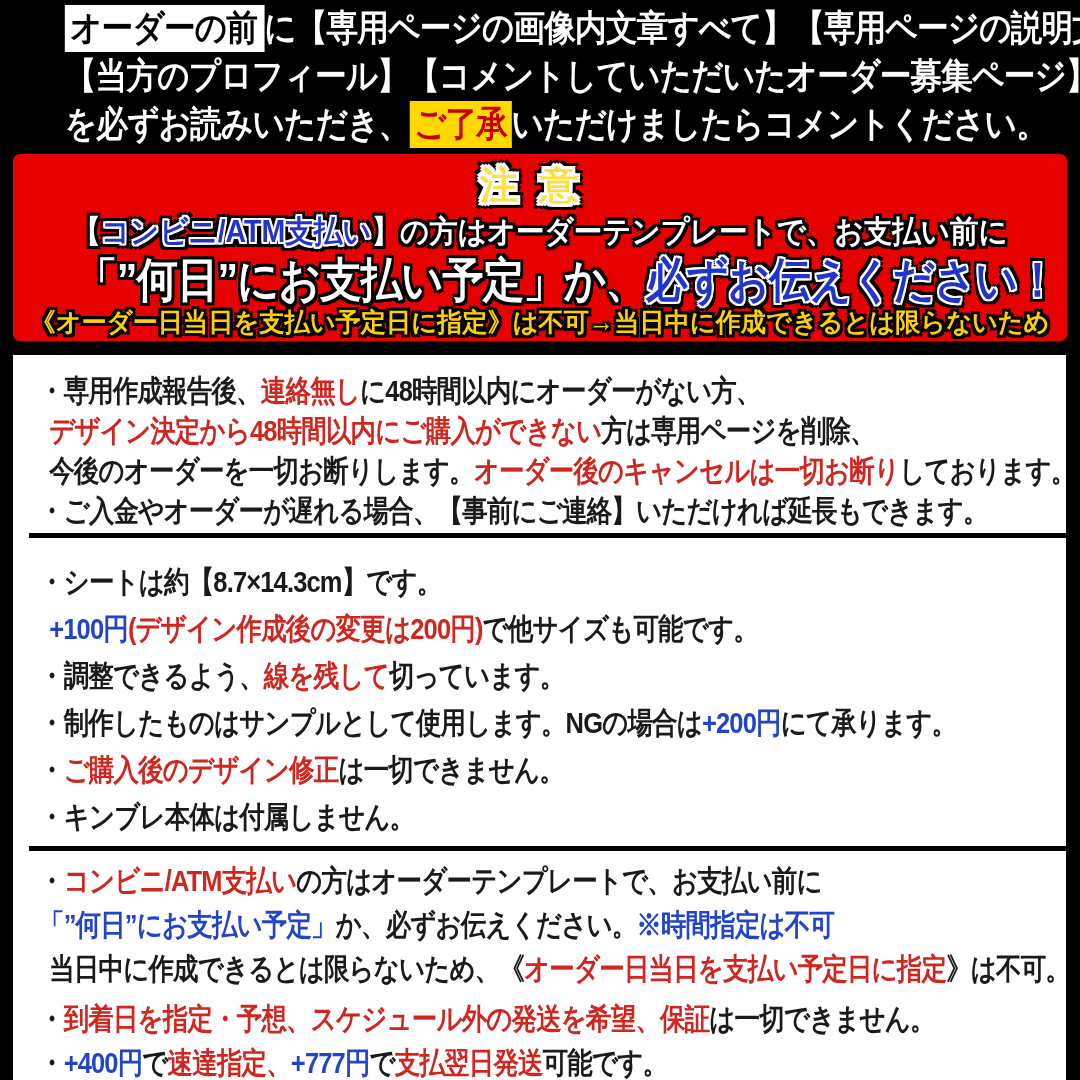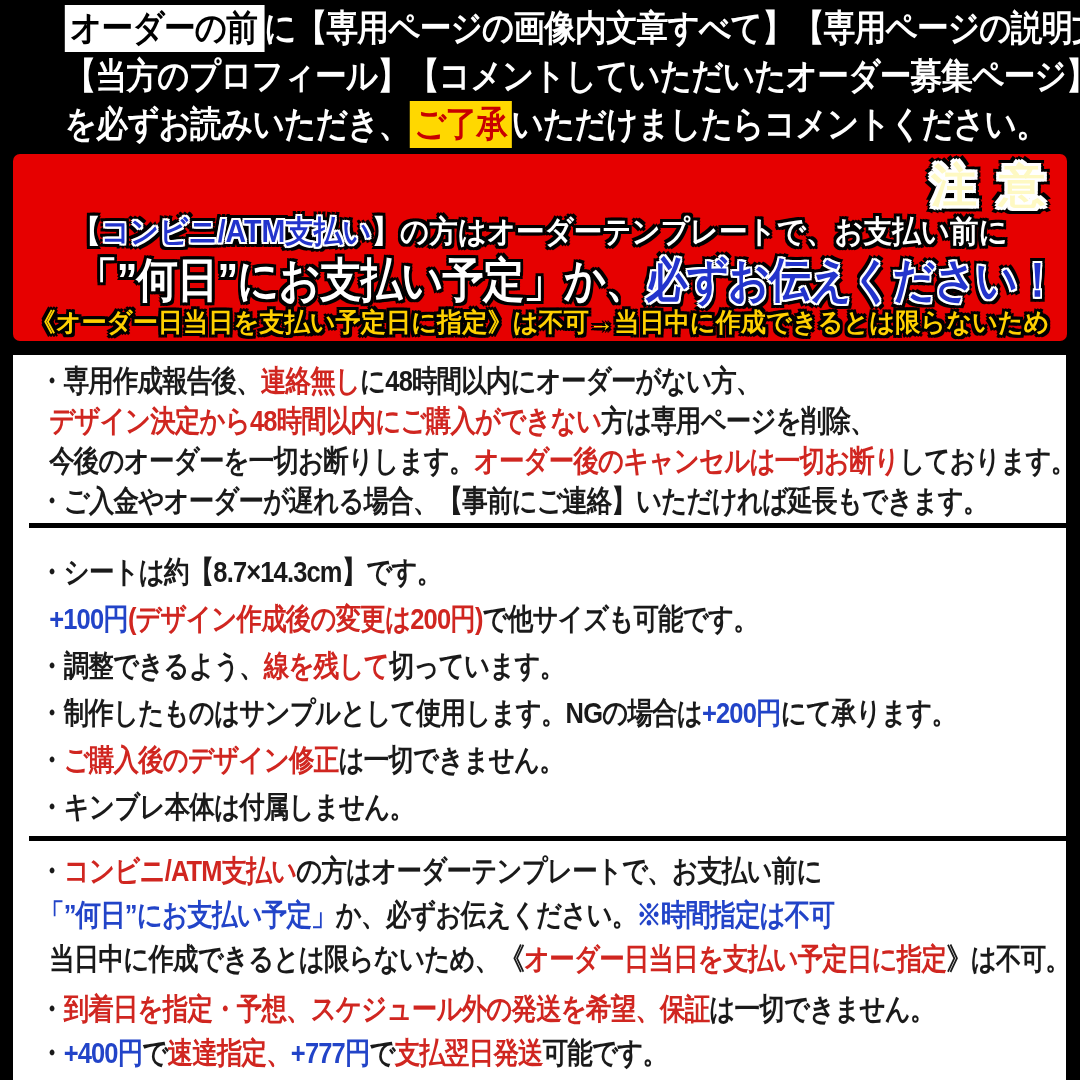--- a/index.html
+++ b/index.html
@@ -19,29 +19,28 @@
   .seg-white{color:#fff;}
   .seg-invert{background:#fff;color:#000;padding:2px 8px 4px 6px;}
   .seg-consent{background:#ffd800;color:#c80000;padding:2px 5px 4px;}
 
   
   .warning{
     height:184px;margin:2px 13px 0;background:#e60000;border-radius:7px;
     text-align:center;padding-top:3px;overflow:hidden;
   }
   .badge{
-    font-size:46px;line-height:56px;letter-spacing:22px;color:#fef9c3;
+    font-size:38px;line-height:56px;letter-spacing:22px;color:#fde047;
     text-shadow:
       -3px -3px 0 #fff,0 -3px 0 #fff,3px -3px 0 #fff,-3px 0 0 #fff,3px 0 0 #fff,
       -3px 3px 0 #fff,0 3px 0 #fff,3px 3px 0 #fff,
       -6px -6px 0 #000,0 -6px 0 #000,6px -6px 0 #000,-6px 0 0 #000,6px 0 0 #000,
       -6px 6px 0 #000,0 6px 0 #000,6px 6px 0 #000,
       -5px 2px 0 #000,5px 2px 0 #000,-5px -2px 0 #000,5px -2px 0 #000,
       -2px 5px 0 #000,2px 5px 0 #000,-2px -5px 0 #000,2px -5px 0 #000;
-    text-align: right;
   }
   .warning .line{white-space:nowrap;transform-origin:50% 50%;}
   .w1{font-size:31px;line-height:38px;transform:scaleX(0.92);}
   .w2{font-size:47px;line-height:57px;letter-spacing:-1px;transform:scaleX(0.88);}
   .w3{font-size:26px;line-height:28px;transform:scaleX(0.97);}
   .seg-ow{color:#fff;text-shadow:
       -3px -3px 0 #000,0 -3px 0 #000,3px -3px 0 #000,-3px 0 0 #000,3px 0 0 #000,
       -3px 3px 0 #000,0 3px 0 #000,3px 3px 0 #000,
       -2px -2px 0 #000,2px -2px 0 #000,-2px 2px 0 #000,2px 2px 0 #000;}
   .seg-ob{color:#2334cc;text-shadow:
@@ -55,21 +54,21 @@
       -3px 3px 0 #000,0 3px 0 #000,3px 3px 0 #000,
       -2px -2px 0 #000,2px -2px 0 #000,-2px 2px 0 #000,2px 2px 0 #000;}
 
   
   .panel{margin:14px 14px 0 13px;background:#fff;}
   .sec{padding-left:26px;}
   .sec .line{
     font-size:30px;color:#1a1a1a;white-space:nowrap;letter-spacing:-1px;
     transform:scaleX(0.85);transform-origin:0 50%;
   }
-  .sec-a{padding-top:6px;padding-bottom:2px;}
+  .sec-a{padding-top:16px;padding-bottom:2px;}
   .sec-a .line{line-height:40px;}
   .sec-b{padding-top:20px;padding-bottom:6px;}
   .sec-b .line{line-height:47px;}
   .sec-c{padding-top:8px;padding-bottom:6px;}
   .sec-c .line{line-height:44px;}
   .sq90{transform:scaleX(0.90);}
   .sq83{transform:scaleX(0.83);}
   .sq80{transform:scaleX(0.80);}
   .indent{padding-left:12px;}
   .gap{margin-top:6px;}

